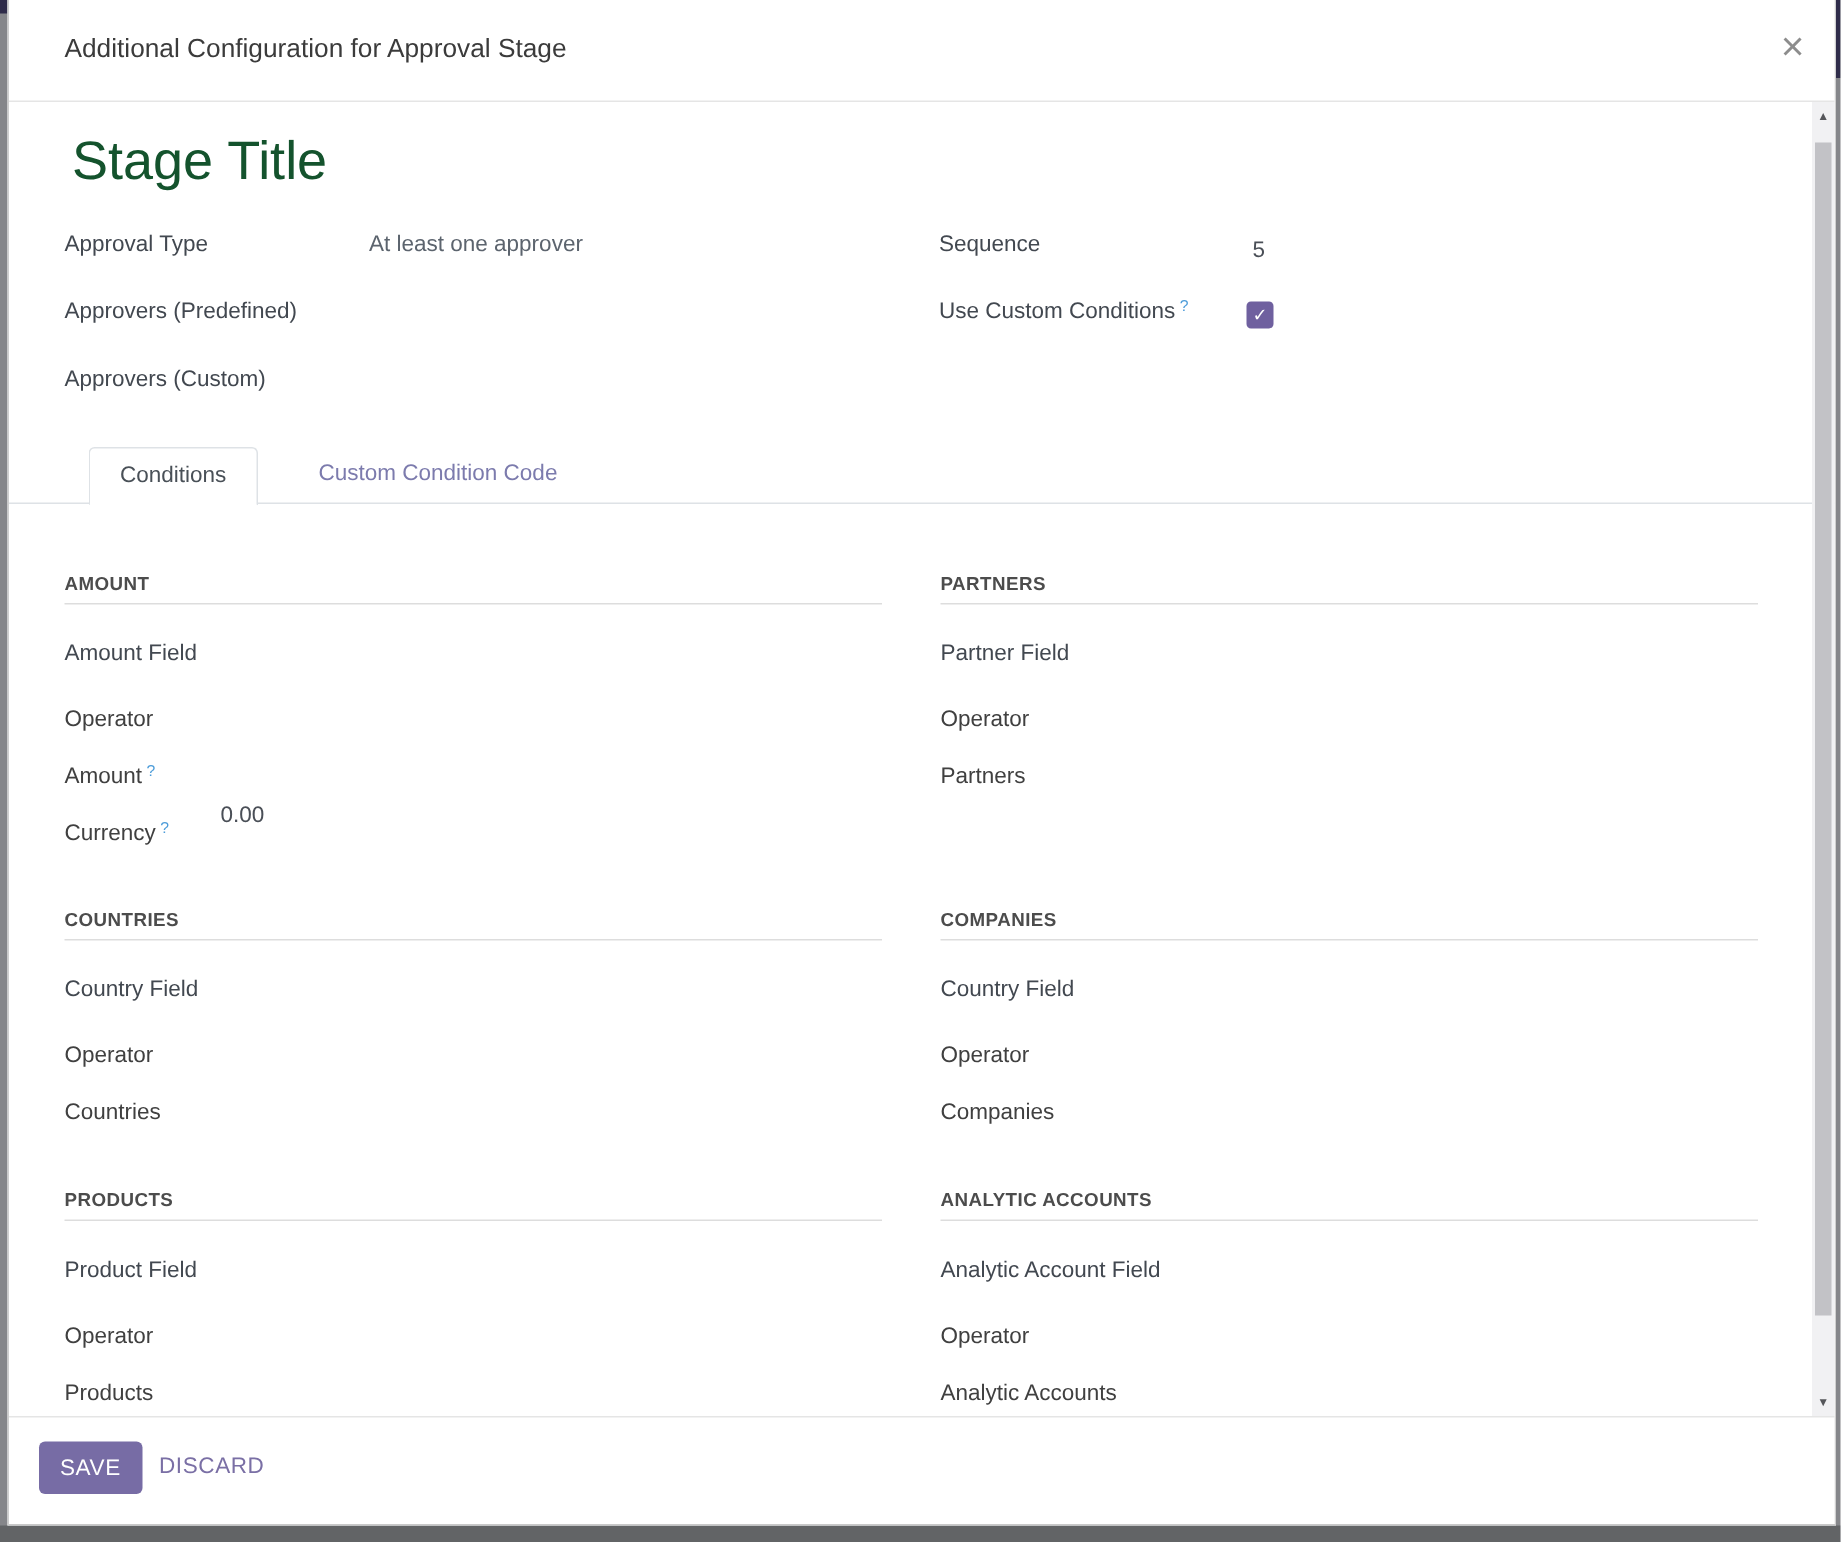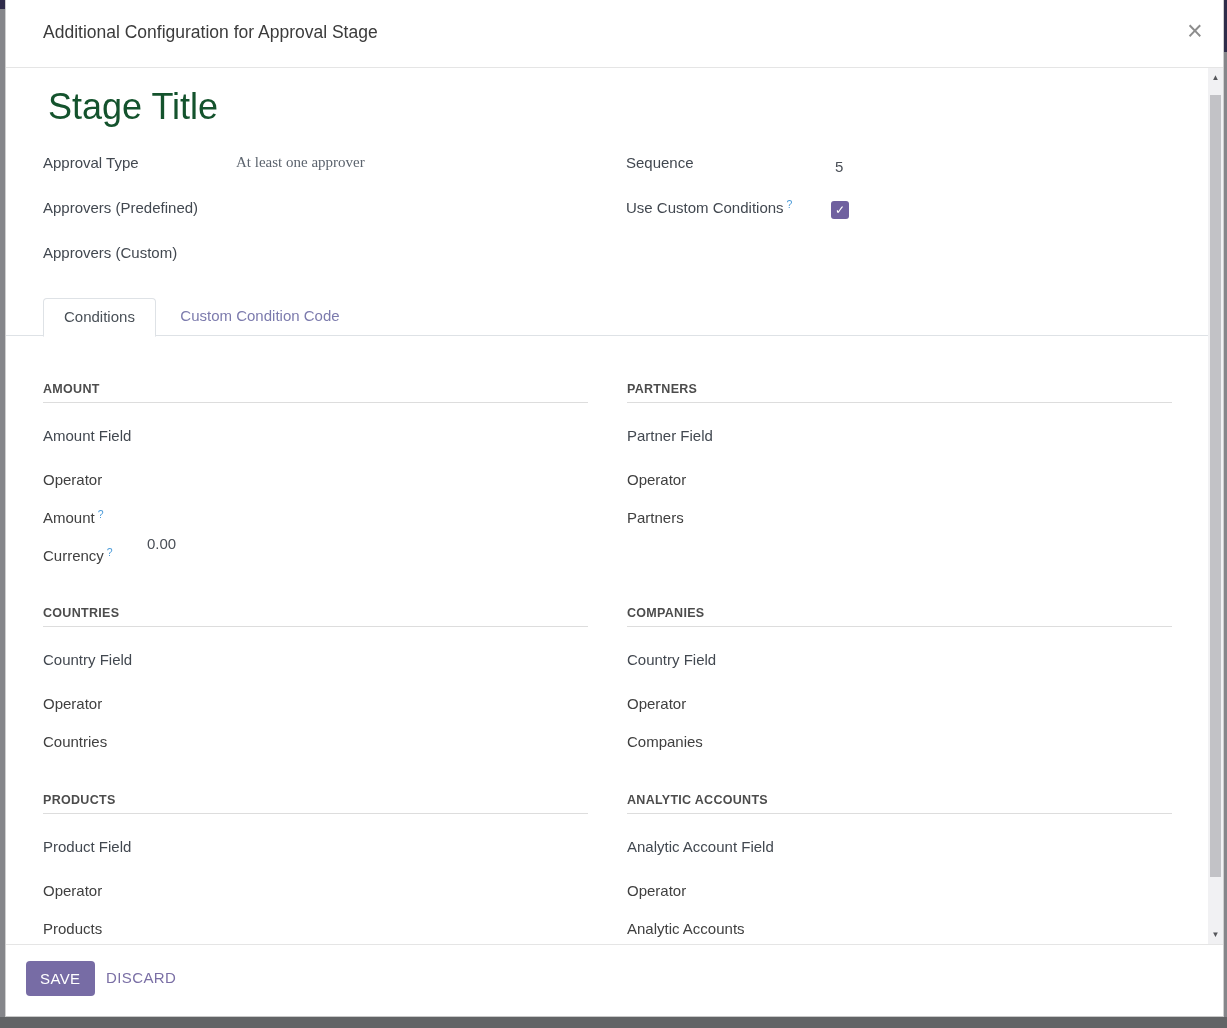--- a/index.html
+++ b/index.html
@@ -26,30 +26,30 @@
 
   .fl { position:absolute; font-size:15px; }
   .lbl-dark { color:#424850; }
   .lbl-gray { color:#404040; }
   .val-gray { color:#5c646e; }
   .val-dark { color:#4a4f57; }
   .help-sup { color:#4d9cd9; font-size:10.5px; position:relative; top:-5px; margin-left:3px; }
 
   
   .r1 { top:86px; } .r2 { top:131px; } .r3 { top:176px; }
-  .c1l { left:37px; } .c1v { left:230px;font-family:Liberation Serif, serif; }
+  .c1l { left:37px; } .c1v { left:240px; }
   .c2l { left:620px; } .c2v { left:829px; }
   .seq-val { top:90px; }
 
   .checkbox { position:absolute; left:825px; top:133px; width:18px; height:18px; background:#6f609f;
               border-radius:3px; color:#ffffff; font-size:12px; line-height:18px; text-align:center; cursor:pointer; }
 
   
   .tabbar { position:absolute; top:230px; left:0; right:0; height:38px; border-bottom:1px solid #dee2e6; padding-left:37px; }
-  .tab { display:inline-block; height:38px; padding:9px 20px 0 20px; font-size:15px; cursor:pointer; vertical-align:top; }
+  .tab { display:inline-block; height:38px; padding:9px 20px 0 20px; font-size:15px; cursor:pointer; vertical-align:top;margin-left:16px; }
   .tab.active { background:#fff; border:1px solid #dee2e6; border-bottom:1px solid #fff; border-radius:4px 4px 0 0;
                 color:#495057; position:relative; top:0; margin-bottom:-1px; height:39px; }
   .tab.inactive { color:#7c7bad; }
 
   
   .section { position:absolute; width:545px; }
   .sec-colL { left:37px; } .sec-colR { left:621px; }
   .sec-row1 { top:314px; } .sec-row2 { top:538px; } .sec-row3 { top:725px; }
   .sec-title { position:absolute; top:0; left:0; font-size:12.5px; font-weight:bold; color:#4c4c4c; letter-spacing:0.3px; }
   .sec-line { position:absolute; top:20px; left:0; width:545px; border-bottom:1px solid #dddddd; }

